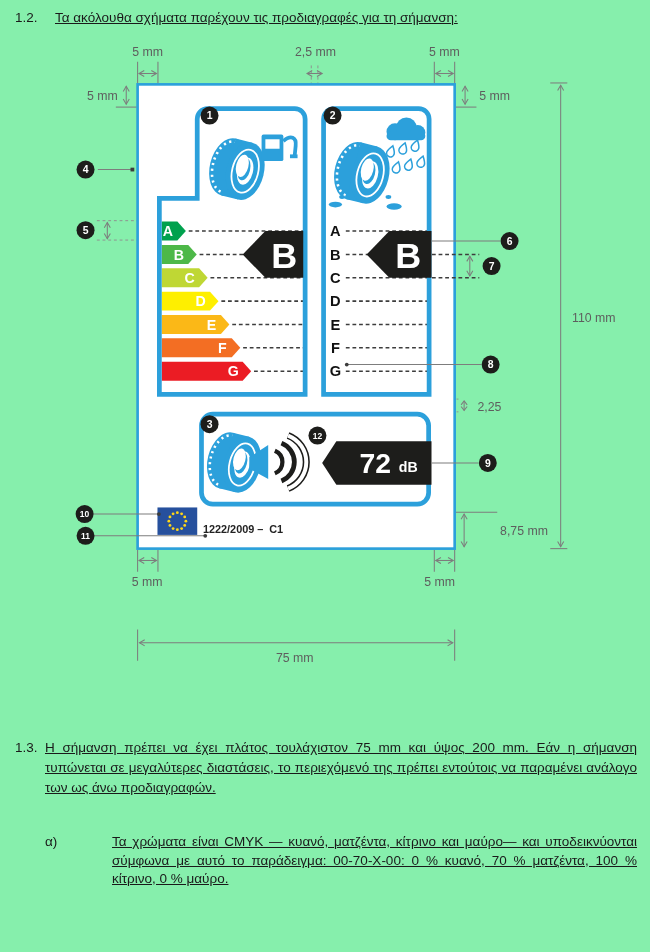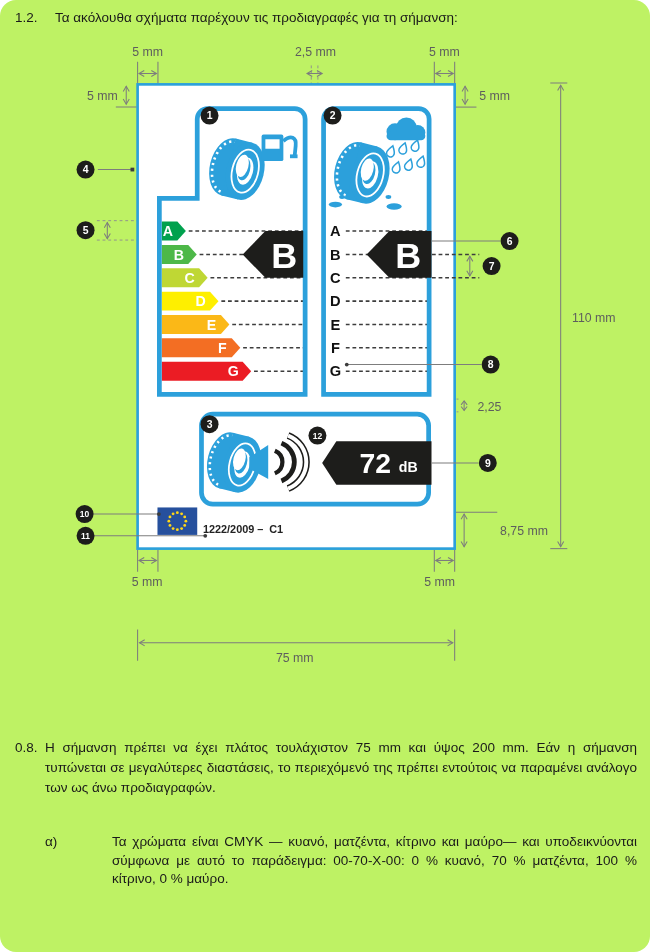--- a/index.html
+++ b/index.html
@@ -1,20 +1,20 @@
 <!DOCTYPE html>
 <html><head>
 <meta charset="utf-8">
 <style>
   html,body{margin:0;padding:0;background:#fff;}
-  .page{position:relative;width:650px;height:952px;background:#bef264;overflow:hidden;
-        font-family:"Liberation Sans",sans-serif;color:#1a1a1a;border-radius:16px;}
+  .page{position:relative;width:650px;height:952px;background:#86efac;overflow:hidden;
+        font-family:"Liberation Sans",sans-serif;color:#1a1a1a;}
   .para{position:absolute;left:0;right:0;font-size:13.5px;line-height:20px;}
   .para .num{position:absolute;top:0;}
-  .ptext{text-align:justify;}
+  .ptext{text-align:justify;text-decoration:underline;}
   svg{position:absolute;left:0;}
   svg text{font-family:"Liberation Sans",sans-serif;}
   .dimlbl{font-size:13px;fill:#5e5e5e;}
   .ratingB{font-size:38px;font-weight:bold;fill:#fff;}
   .gradebar-letter{font-size:15px;font-weight:bold;fill:#fff;}
   .col-letter{font-size:15.5px;font-weight:bold;fill:#111;}
   .reg{font-size:11.5px;fill:#222;font-weight:600;}
 </style>
 </head>
 <body>
@@ -271,21 +271,21 @@
     <text x="488" y="104" class="dimlbl">5 mm</text>
     <text x="586" y="338" class="dimlbl">110 mm</text>
     <text x="486" y="432" class="dimlbl">2,25</text>
     <text x="510" y="563" class="dimlbl">8,75 mm</text>
     <text x="137" y="617" text-anchor="middle" class="dimlbl">5 mm</text>
     <text x="446" y="617" text-anchor="middle" class="dimlbl">5 mm</text>
     <text x="293" y="697" text-anchor="middle" class="dimlbl">75 mm</text>
   </svg>
 
   <div class="para" style="top:738px">
-    <span class="num" style="left:15px">0.8.</span>
+    <span class="num" style="left:15px">1.3.</span>
     <div class="ptext" style="margin-left:45px;margin-right:13px">Η σήμανση πρέπει να έχει πλάτος τουλάχιστον 75 mm και ύψος 200 mm. Εάν η σήμανση τυπώνεται σε μεγαλύτερες διαστάσεις, το περιεχόμενό της πρέπει εντούτοις να παραμένει ανάλογο των ως άνω προδιαγραφών.</div>
   </div>
 
 
   <div class="para" style="top:833px;line-height:18.5px">
     <span class="num" style="left:45px">α)</span>
     <div class="ptext" style="margin-left:112px;margin-right:13px">Τα χρώματα είναι CMYK — κυανό, ματζέντα, κίτρινο και μαύρο— και υποδεικνύονται σύμφωνα με αυτό το παράδειγμα: 00-70-X-00: 0 % κυανό, 70 % ματζέντα, 100 % κίτρινο, 0 % μαύρο.</div>
   </div>
 
 </div>

